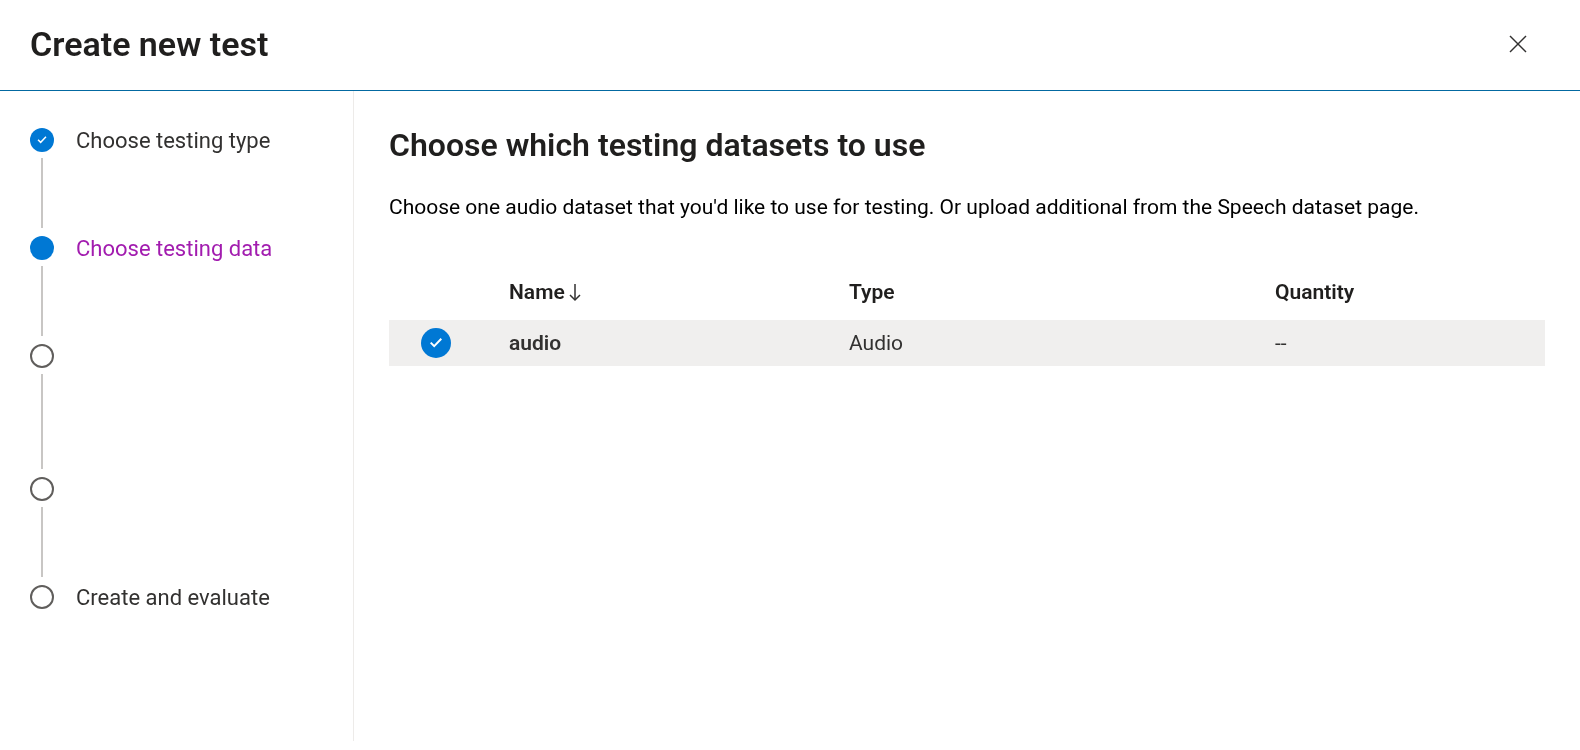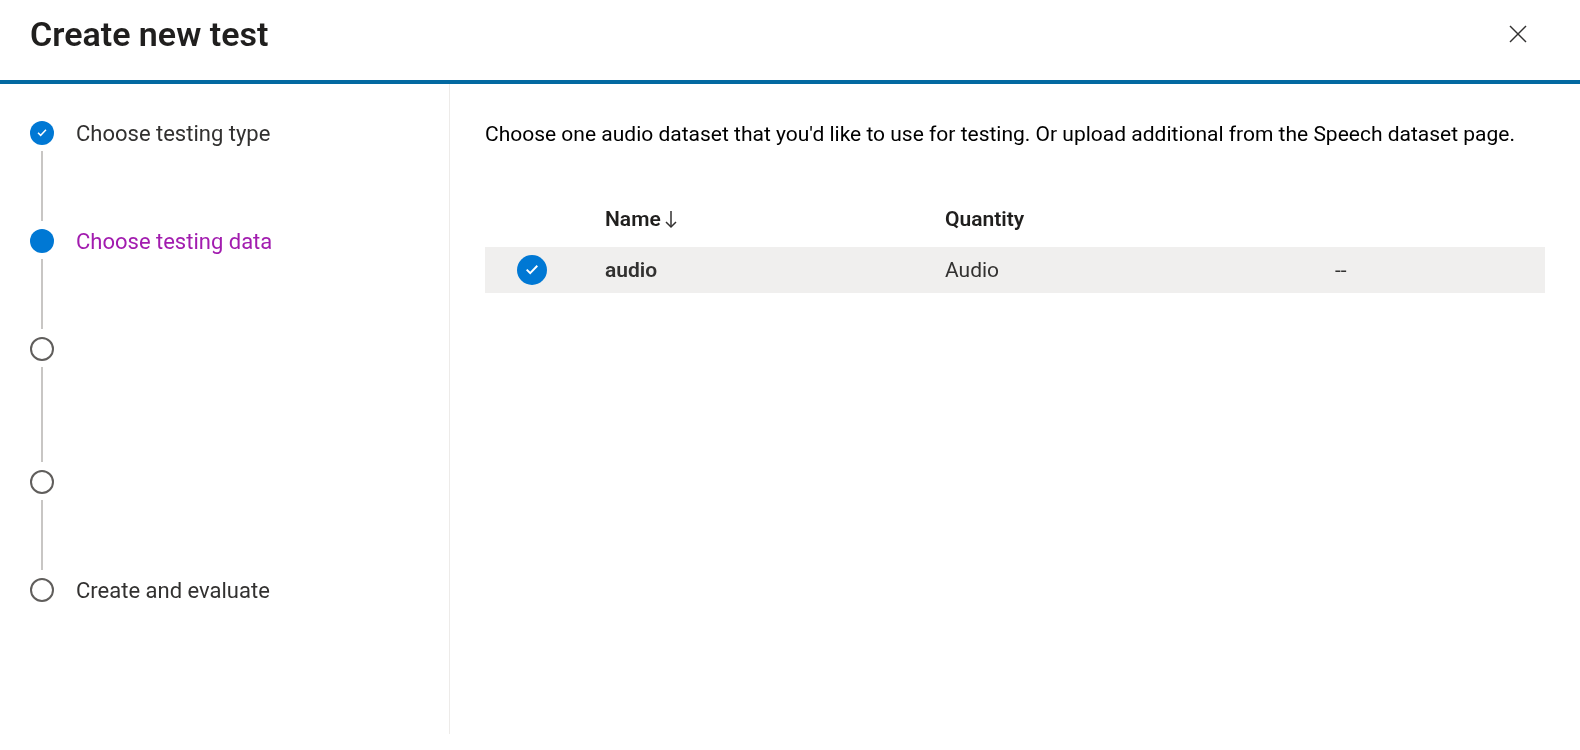--- a/index.html
+++ b/index.html
@@ -12,22 +12,22 @@
       background: #ffffff;
       color: #323130;
       width: 1580px;
       height: 750px;
       overflow: hidden;
     }
     .header {
       display: flex;
       align-items: center;
       justify-content: space-between;
-      padding: 12px 30px 24px 30px;
-      border-bottom: 4px solid #0369a1;
+      padding: 22px 30px 24px 30px;
+      border-bottom: 1px solid #0369a1;
     }
     .header h1 {
       font-size: 34px;
       font-weight: 600;
       color: #201f1e;
     }
     .close-btn {
       width: 44px;
       height: 44px;
       display: flex;
@@ -38,21 +38,21 @@
     }
     .close-btn svg {
       width: 24px;
       height: 24px;
     }
     .body {
       display: flex;
       height: calc(100% - 100px);
     }
     .sidebar {
-      width: 450px;
+      width: 354px;
       border-right: 1px solid #edebe9;
       padding: 35px 18px 30px 30px;
     }
     .steps {
       display: flex;
       flex-direction: column;
     }
     .step {
       display: flex;
       align-items: flex-start;
@@ -145,20 +145,21 @@
       display: flex;
       align-items: center;
       gap: 2px;
     }
     .col-type {
       width: 390px;
       flex-shrink: 0;
     }
     .col-qty {
       flex: 1;
+      margin-left: 36px;
     }
     .sort-icon {
       display: inline-flex;
       align-items: center;
     }
     .sort-icon svg {
       width: 16px;
       height: 20px;
       stroke: #323130;
     }
@@ -244,34 +245,38 @@
         <div class="step-marker-col">
           <div class="step-marker upcoming"></div>
         </div>
         <div class="step-label">Create and evaluate</div>
       </div>
 
     </div>
   </div>
 
   <div class="main">
+    <h2>Choose which testing datasets to use</h2>
     <p class="main-desc">Choose one audio dataset that you'd like to use for testing. Or upload additional from the Speech dataset page.</p>
 
     <div class="table-wrap">
       <div class="table-header">
         <div class="col-check"></div>
         <div class="col-name">
           <span>Name</span>
           <span class="sort-icon">
             <svg viewBox="0 0 16 20" fill="none" stroke-width="1.5">
                 <line x1="8" y1="2" x2="8" y2="18"></line>
                 <polyline points="3,13 8,18 13,13"></polyline>
               </svg>
           </span>
         </div>
+        <div class="col-type">
+          <span>Type</span>
+        </div>
         <div class="col-qty">
           <span>Quantity</span>
         </div>
       </div>
 
       <div class="table-row">
         <div class="col-check">
           <div class="row-check">
             <svg viewBox="0 0 16 16">
                 <path d="M6.2 12.5 2 8.3l1.4-1.4 2.8 2.8L12.6 3l1.4 1.4z"></path>

